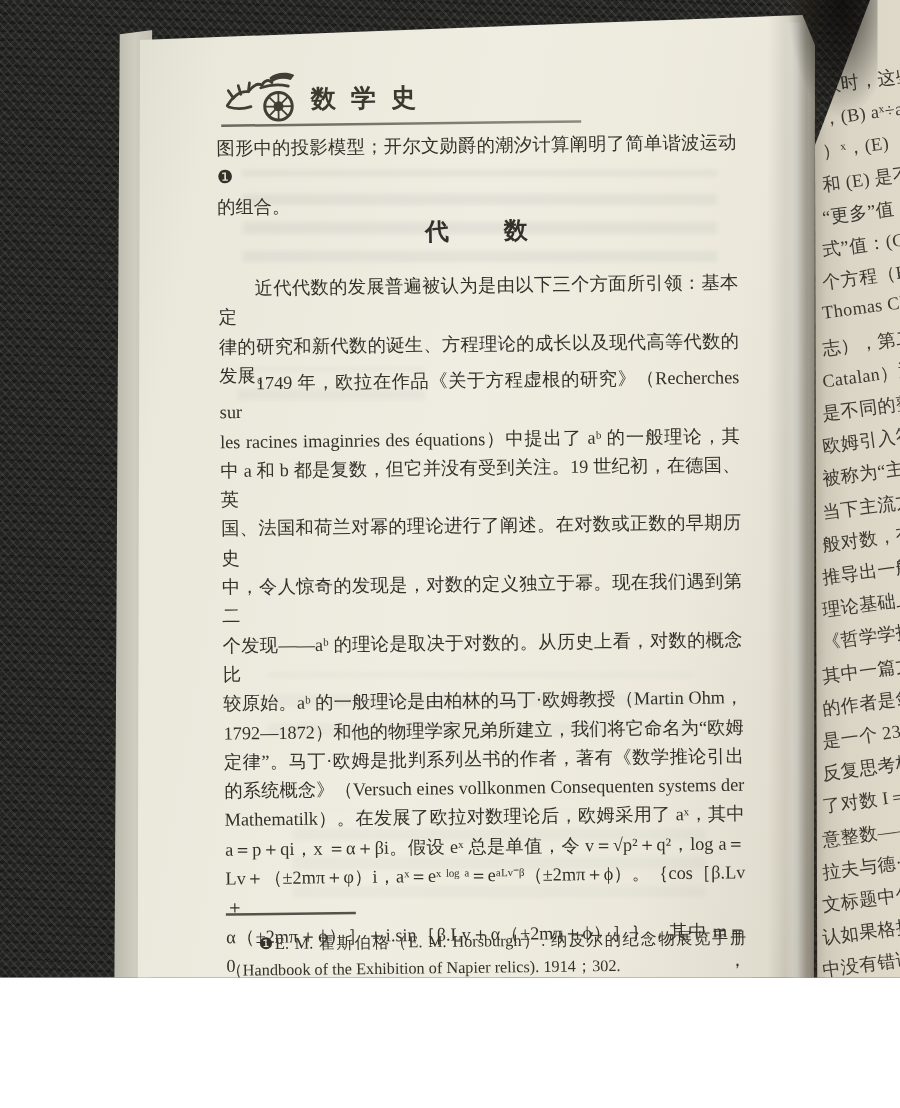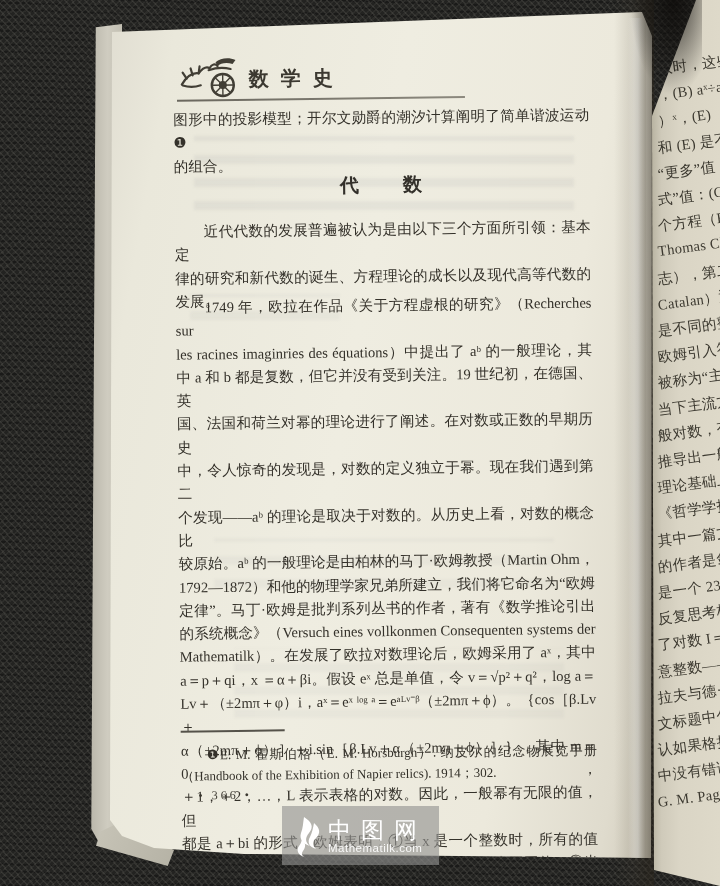--- a/index.html
+++ b/index.html
@@ -1,17 +1,17 @@
 <!DOCTYPE html>
 <html><head>
 <meta charset="utf-8">
 <style>
   html,body{margin:0;padding:0;}
   body{width:720px;height:886px;overflow:hidden;font-family:"Liberation Serif",serif;}
-  .photo{position:relative;width:720px;height:886px;overflow:hidden;
+  .photo{position:relative;width:720px;height:782px;overflow:hidden;
     background-color:#232321;
     background-image:
       repeating-linear-gradient(48deg, rgba(150,148,138,.14) 0 1.5px, rgba(0,0,0,0) 1.5px 5px),
       repeating-linear-gradient(-44deg, rgba(120,118,110,.12) 0 1.5px, rgba(0,0,0,0) 1.5px 4.5px),
       repeating-linear-gradient(2deg, rgba(0,0,0,.25) 0 2px, rgba(0,0,0,0) 2px 7px);
   }
   
   .cover-edge{position:absolute;left:90px;top:24px;width:32px;height:828px;
     background:linear-gradient(to right,#b9b6aa,#cfccc0 55%,#c2bfb2);
     clip-path:polygon(18% 0.4%, 100% 0, 96% 100%, 30% 99%, 4% 97.2%);}

